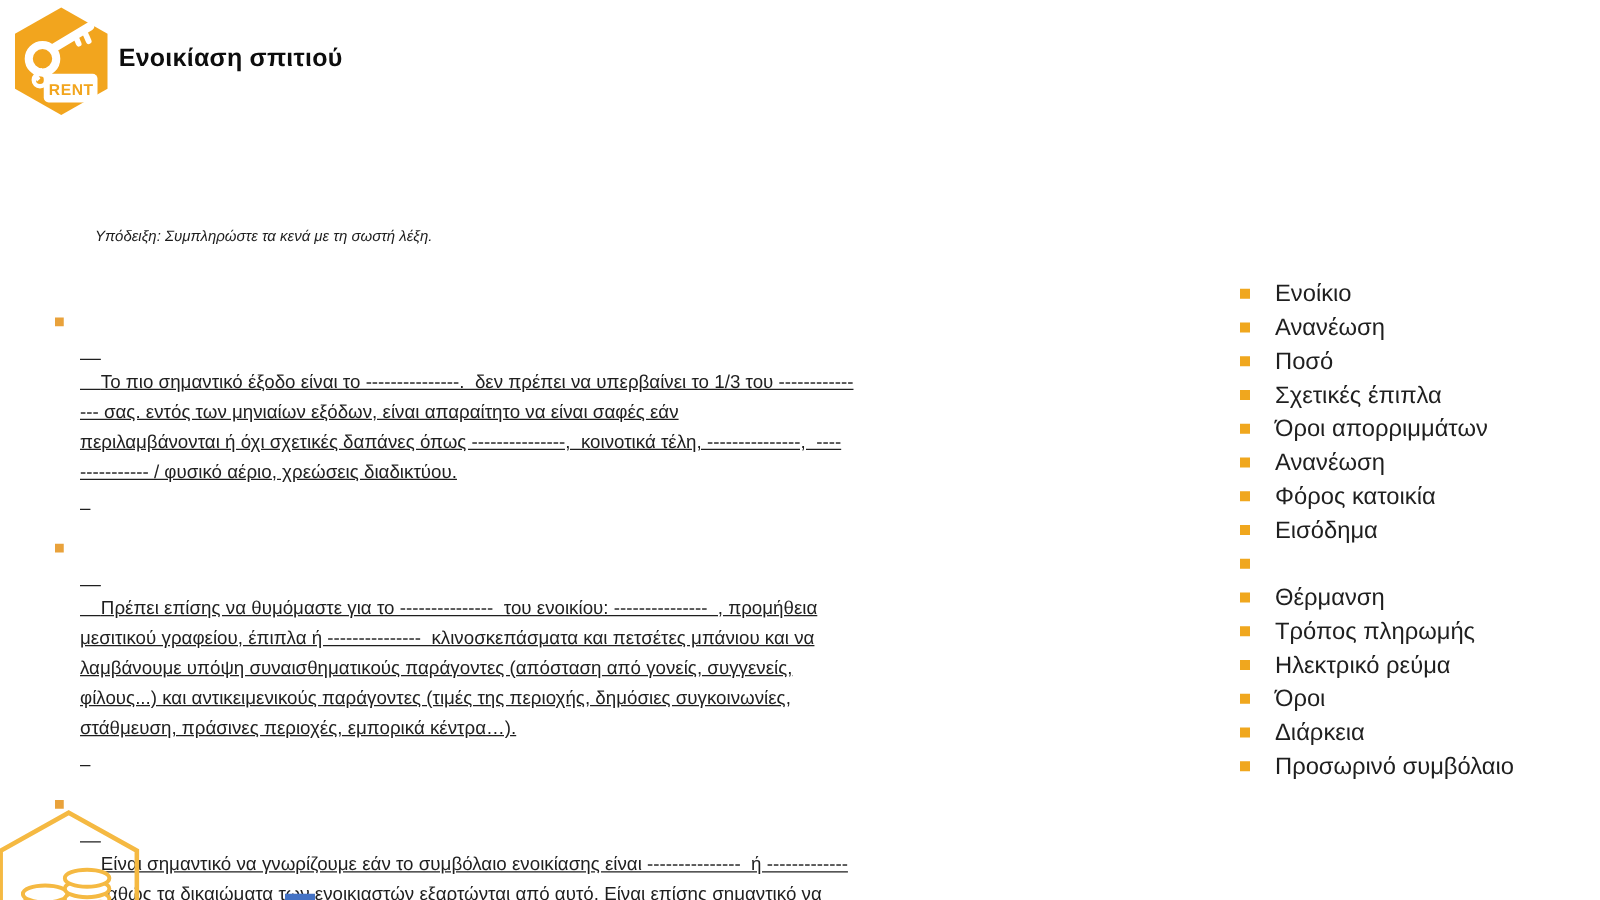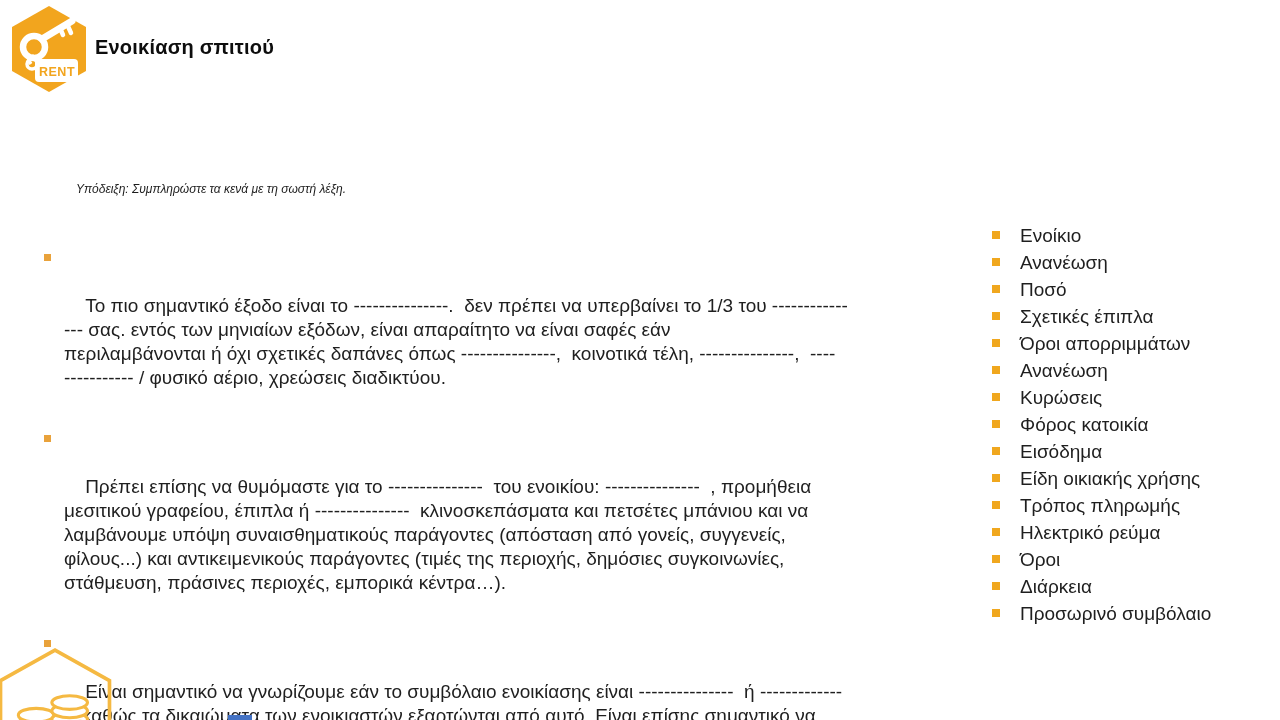--- a/index.html
+++ b/index.html
@@ -12,21 +12,21 @@
 
   
   #logo{left:8px;top:4px;width:82px;height:90px;}
   #title{left:95px;top:36px;font-size:20px;font-weight:bold;color:#0d0d0d;letter-spacing:.2px;}
 
   
   #hint{left:76px;top:182px;font-size:12px;font-style:italic;color:#1c1c1c;}
 
   
   #bullets{left:64px;top:246px;width:930px;list-style:none;margin:0;padding:0;}
-  .bullet{position:relative;margin-bottom:13px;font-size:19px;line-height:24px;white-space:pre-wrap;}
+  .bullet{position:relative;margin-bottom:13px;font-size:15px;line-height:24px;white-space:pre-wrap;text-decoration:underline;}
   .bullet .sq{position:absolute;left:-20px;top:8px;width:7px;height:7px;background:#E9A23B;}
   .bullet .btxt{display:inline;}
 
   
   #vocab{left:988px;top:218px;list-style:none;margin:4px;padding:0;}
   .vitem{display:flex;align-items:center;height:27px;font-size:19px;color:#1f1f1f;}
   .vitem .sq2{width:8px;height:8px;background:#F0A71E;margin-right:20px;flex:none;transform:translateY(-1px);}
 
   
   #coins{left:-8px;top:646px;width:126px;height:132px;}
@@ -104,33 +104,32 @@
   <li class="vitem">
       <span class="sq2"></span>
       <span>Όροι απορριμμάτων</span>
     </li>
   <li class="vitem">
       <span class="sq2"></span>
       <span>Ανανέωση</span>
     </li>
   <li class="vitem">
       <span class="sq2"></span>
-      <span>Κυρώσεις</span>
-    </li>
-  <li class="vitem">
-      <span class="sq2"></span>
       <span>Φόρος κατοικία</span>
     </li>
   <li class="vitem">
       <span class="sq2"></span>
       <span>Εισόδημα</span>
     </li>
   <li class="vitem">
       <span class="sq2"></span>
-      <span>Είδη οικιακής χρήσης</span>
+    </li>
+  <li class="vitem">
+      <span class="sq2"></span>
+      <span>Θέρμανση</span>
     </li>
   <li class="vitem">
       <span class="sq2"></span>
       <span>Τρόπος πληρωμής</span>
     </li>
   <li class="vitem">
       <span class="sq2"></span>
       <span>Ηλεκτρικό ρεύμα</span>
     </li>
   <li class="vitem">

